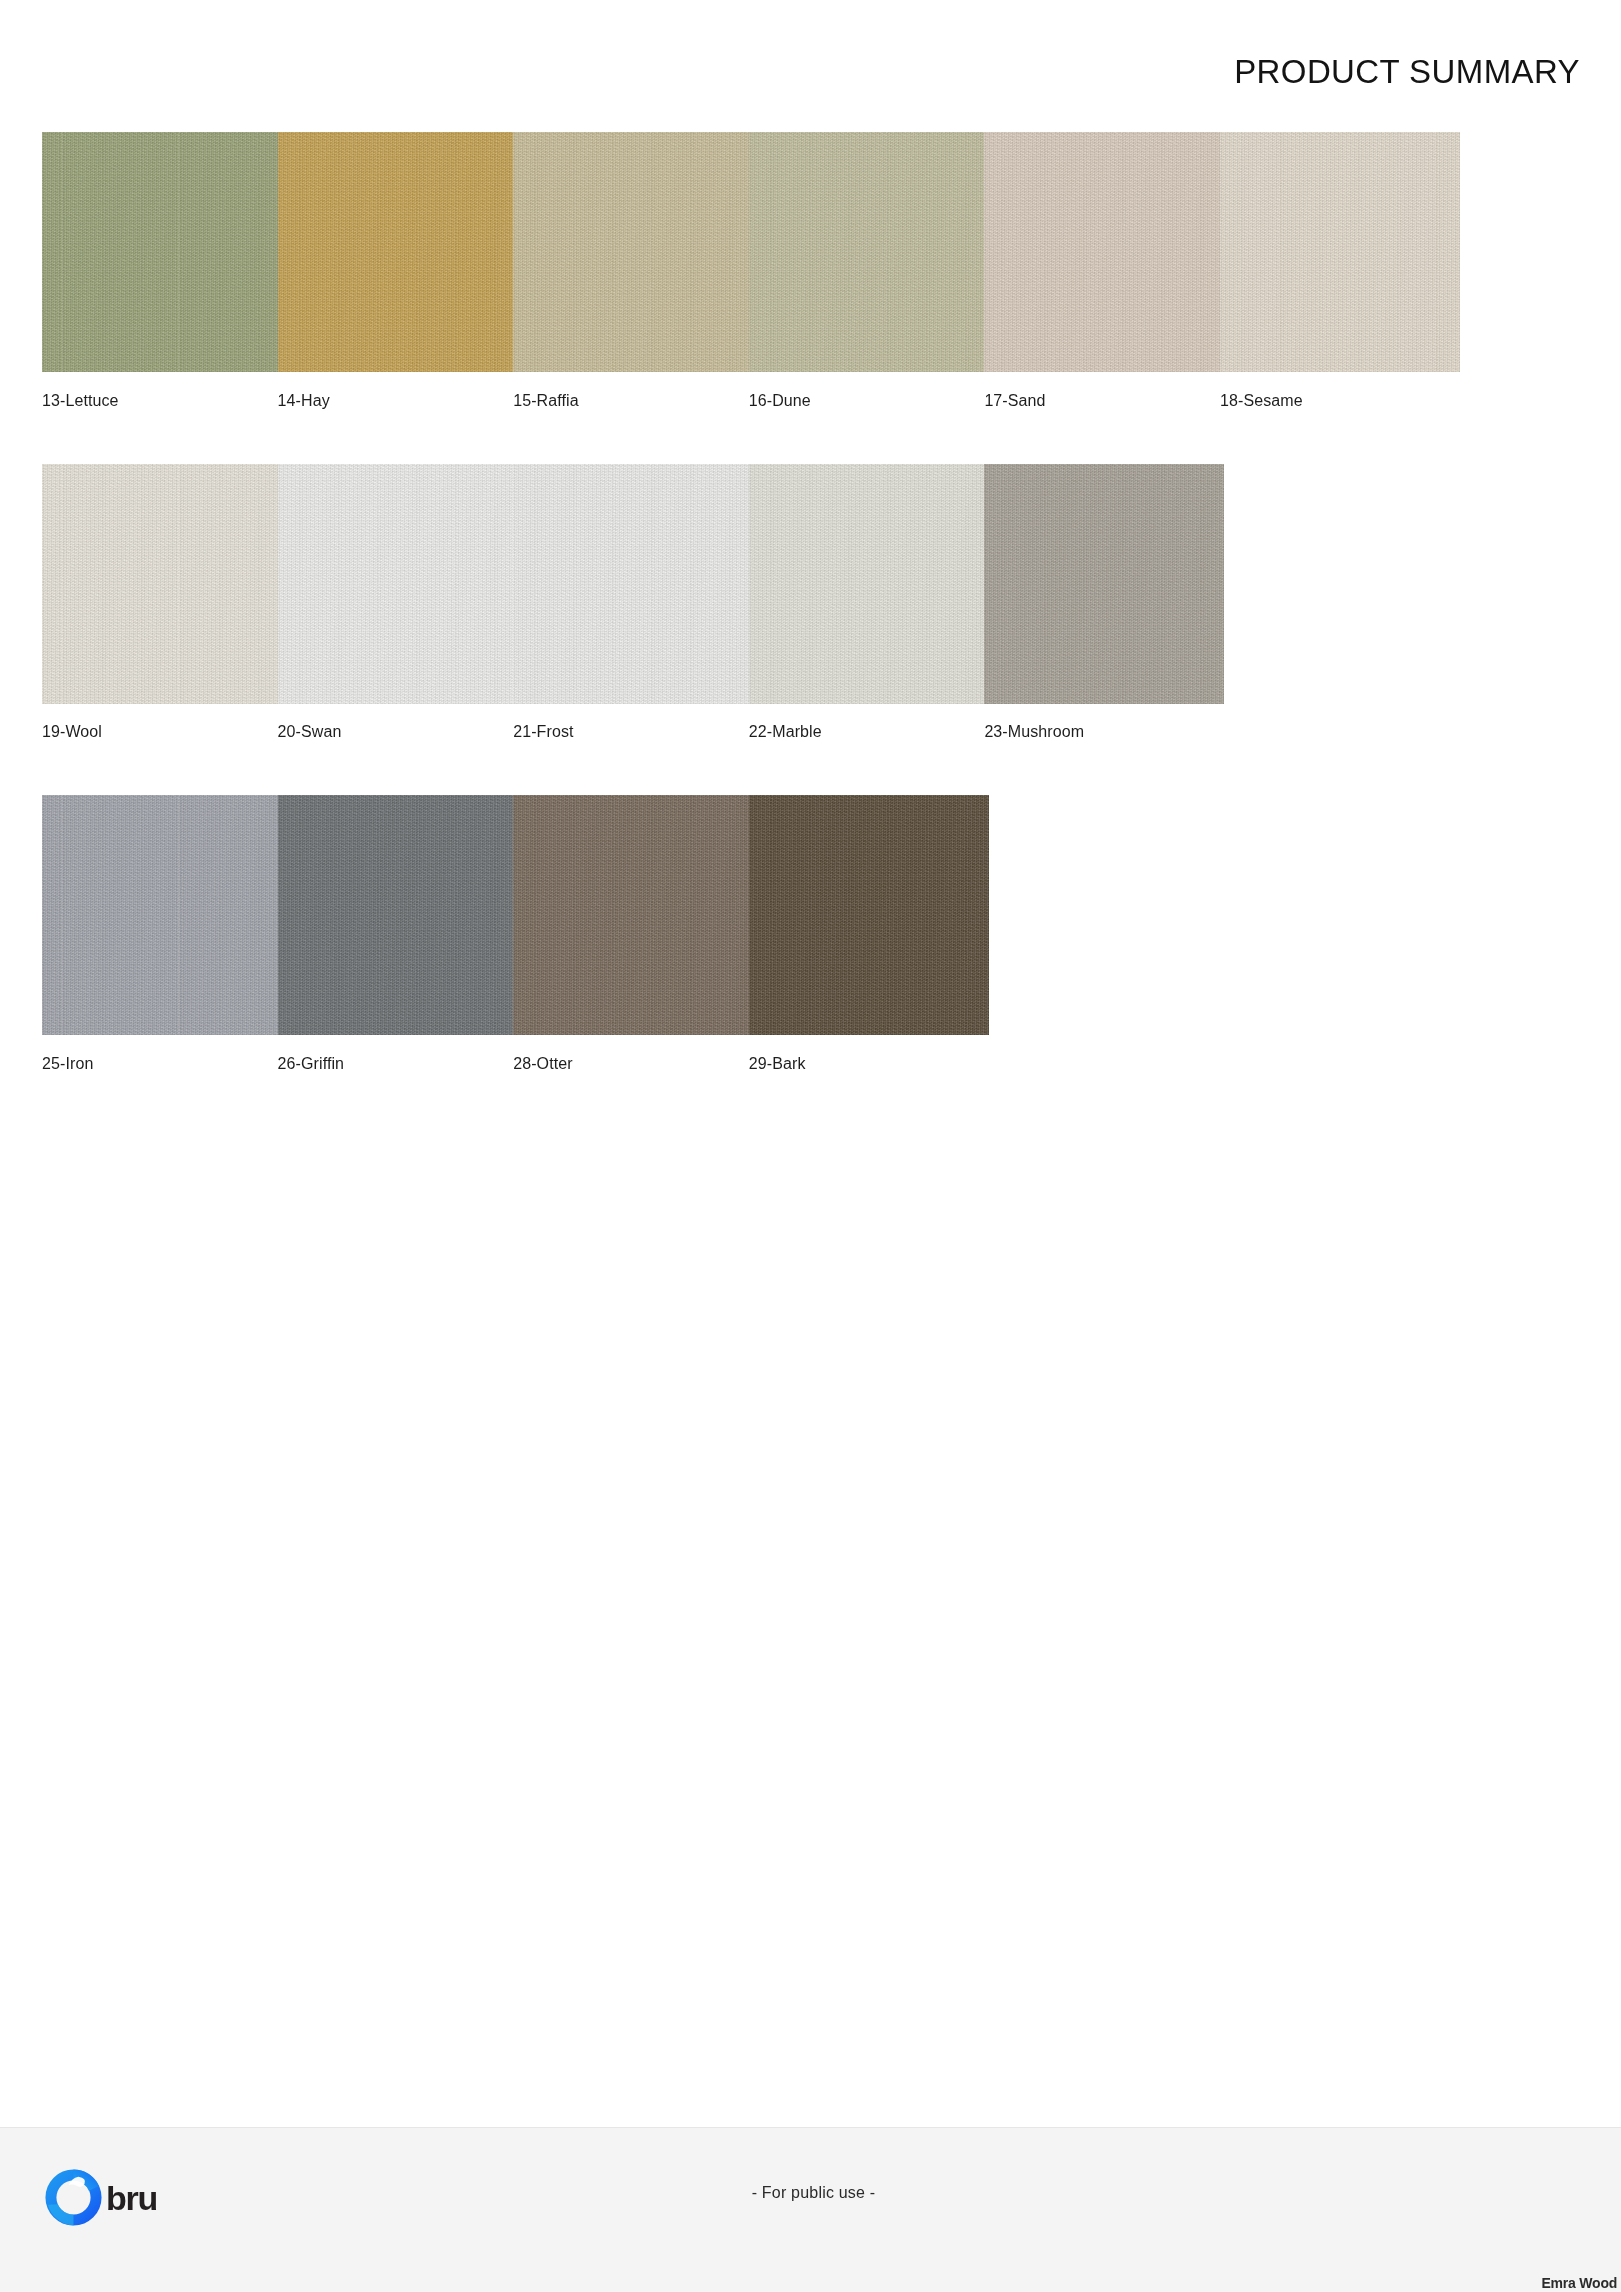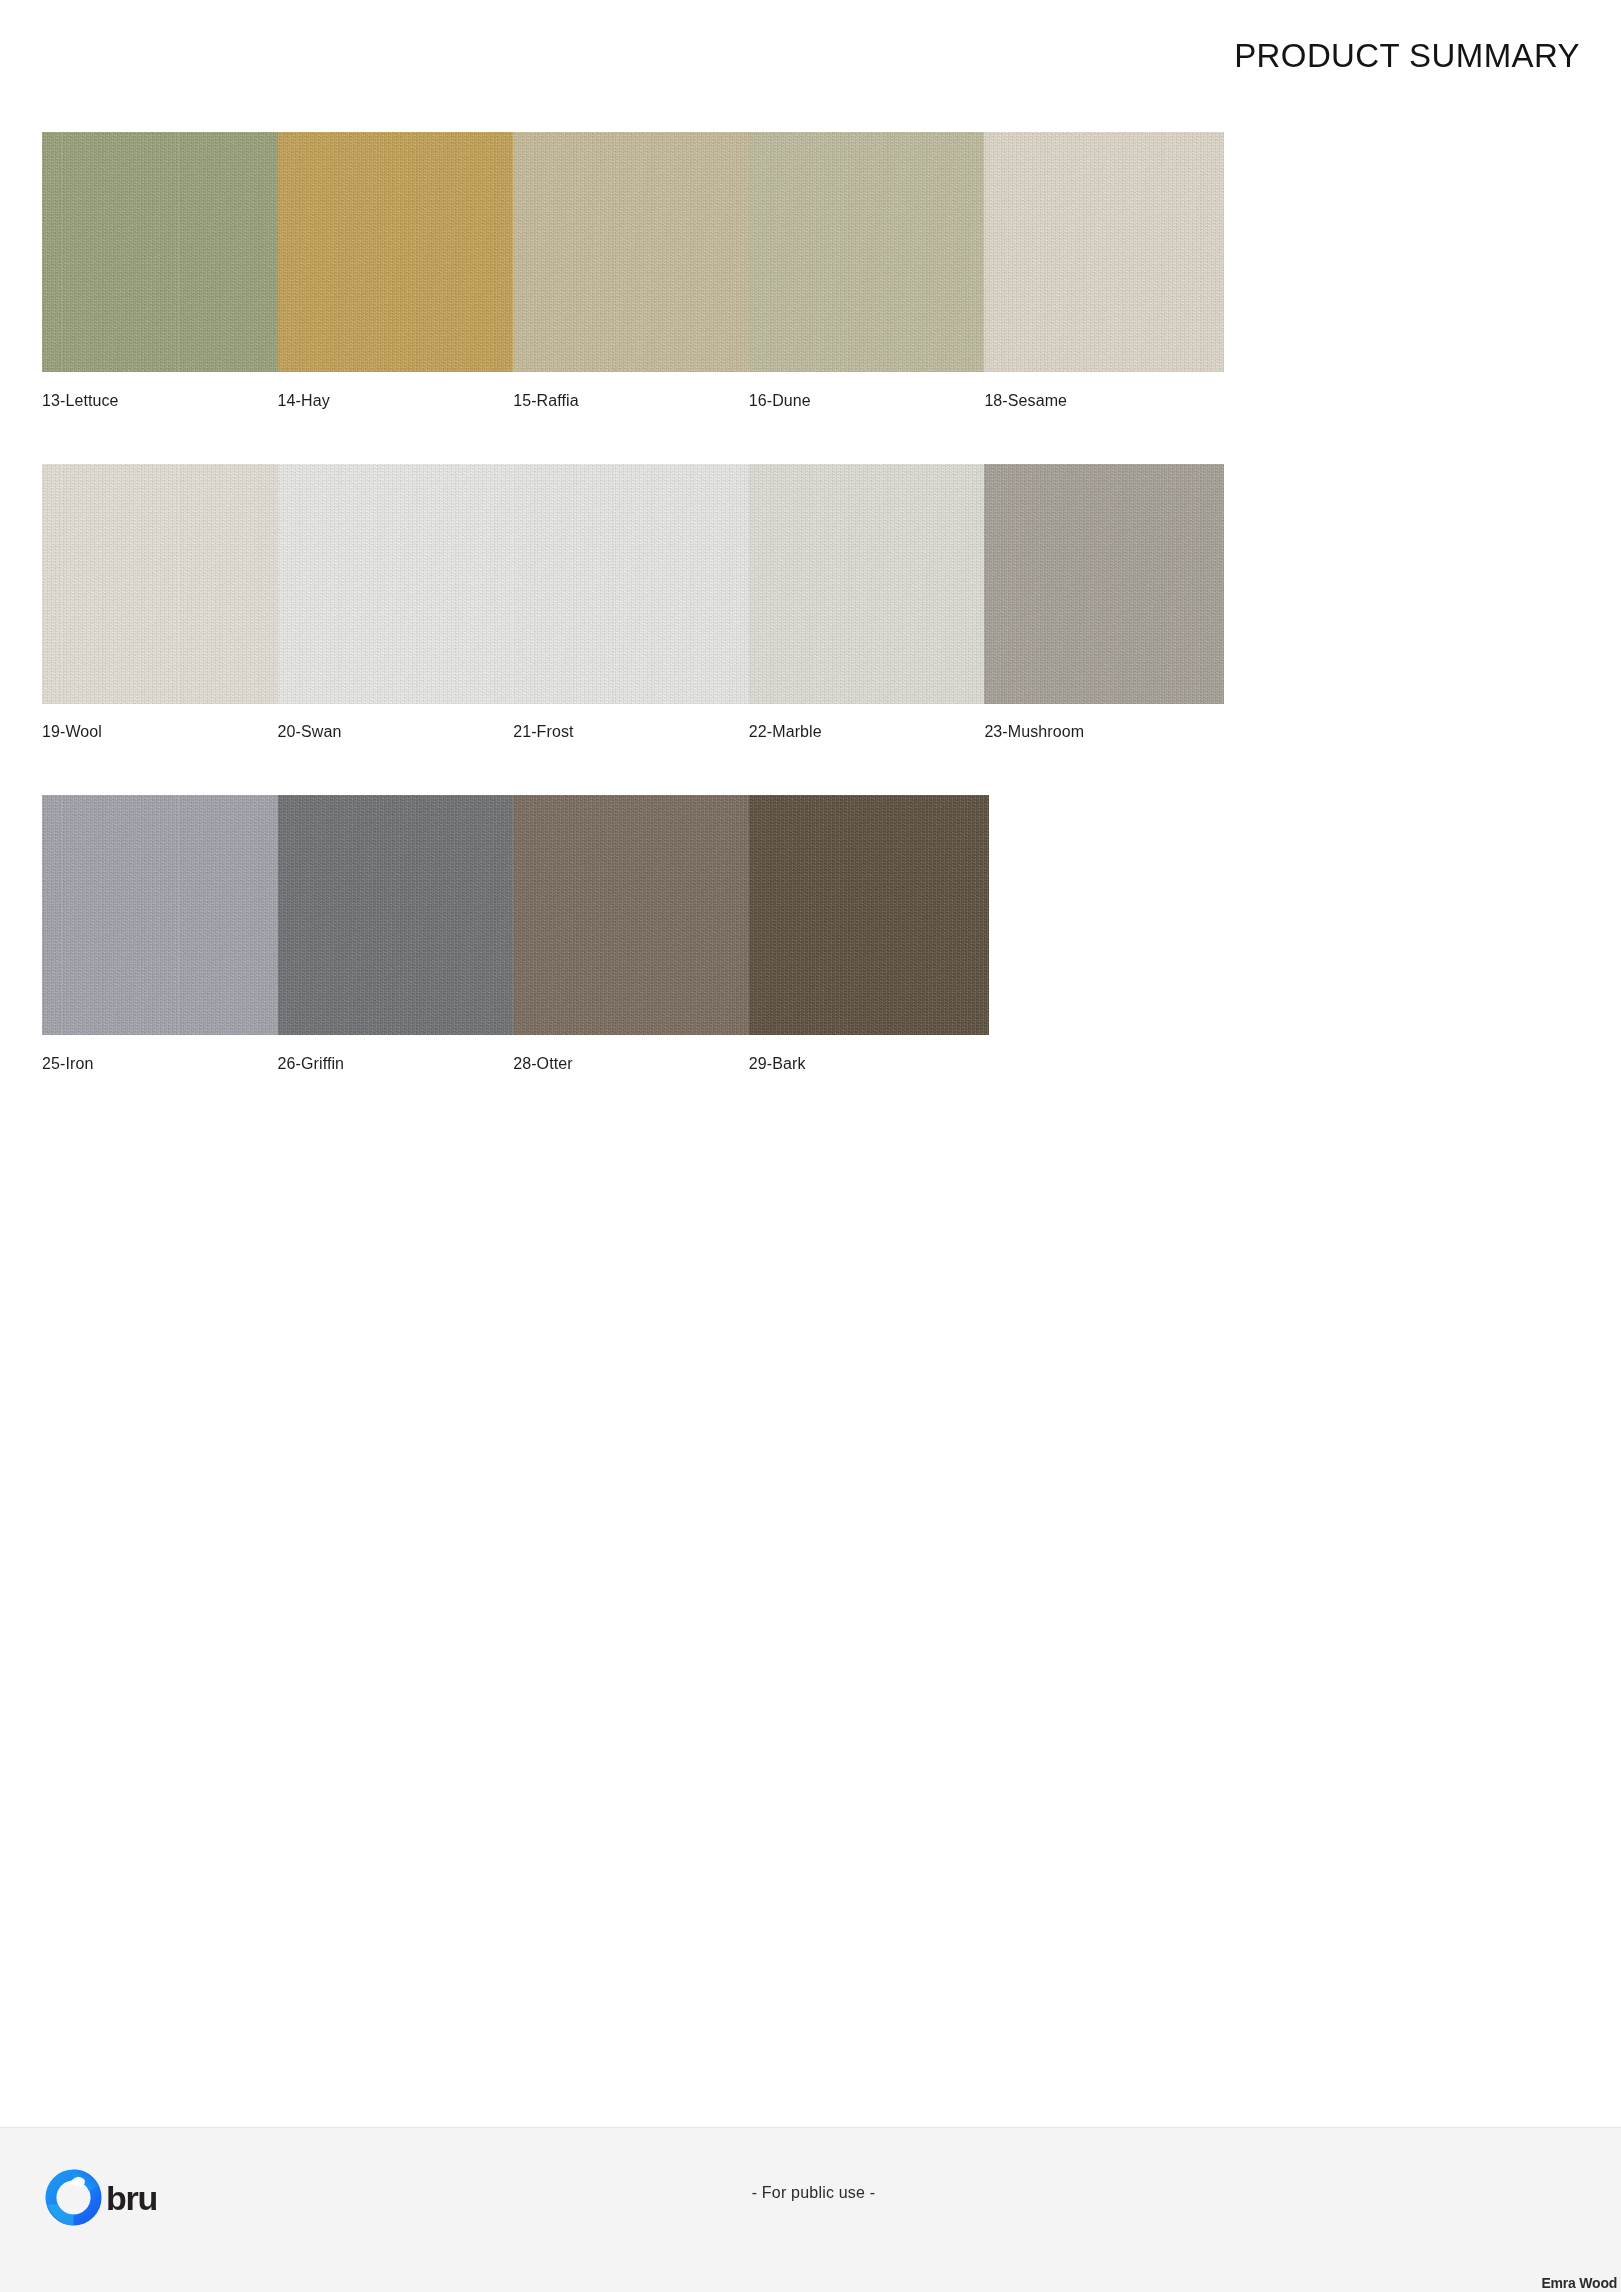--- a/index.html
+++ b/index.html
@@ -12,21 +12,21 @@
     height: 2293px;
     position: relative;
     font-family: "Liberation Sans", sans-serif;
     color: #1c1c1c;
     overflow: hidden;
   }
 
   
   .page-header {
     position: absolute;
-    top: 0;
+    top: 16px;
     left: 0;
     right: 0;
     height: 118px;
   }
   .page-title {
     position: absolute;
     right: 41px;
     top: 37px;
     font-size: 33px;
     font-weight: 400;
@@ -179,20 +179,24 @@
       </div>
       <div class="swatch-cell">
         <div class="swatch-chip" style="background-color: rgb(202, 191, 156);"></div>
         <div class="swatch-label">15-Raffia</div>
       </div>
       <div class="swatch-cell">
         <div class="swatch-chip" style="background-color: rgb(194, 191, 160);"></div>
         <div class="swatch-label">16-Dune</div>
       </div>
       <div class="swatch-cell">
+        <div class="swatch-chip" style="background-color: rgb(219, 205, 191);"></div>
+        <div class="swatch-label">17-Sand</div>
+      </div>
+      <div class="swatch-cell">
         <div class="swatch-chip" style="background-color: rgb(228, 219, 205);"></div>
         <div class="swatch-label">18-Sesame</div>
       </div>
     </div>
     <div class="swatch-row">
       <div class="swatch-cell">
         <div class="swatch-chip" style="background-color: rgb(232, 228, 218);"></div>
         <div class="swatch-label">19-Wool</div>
       </div>
       <div class="swatch-cell">

